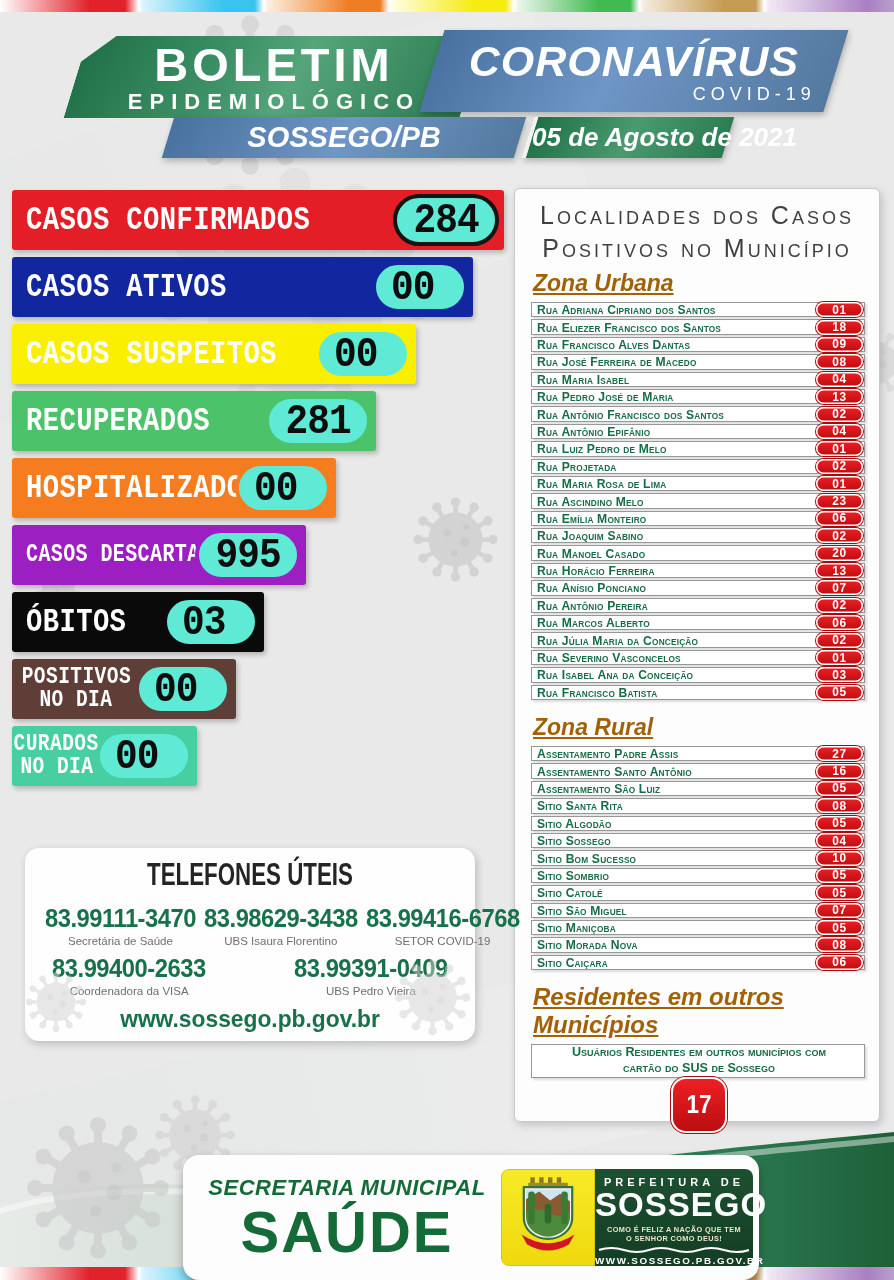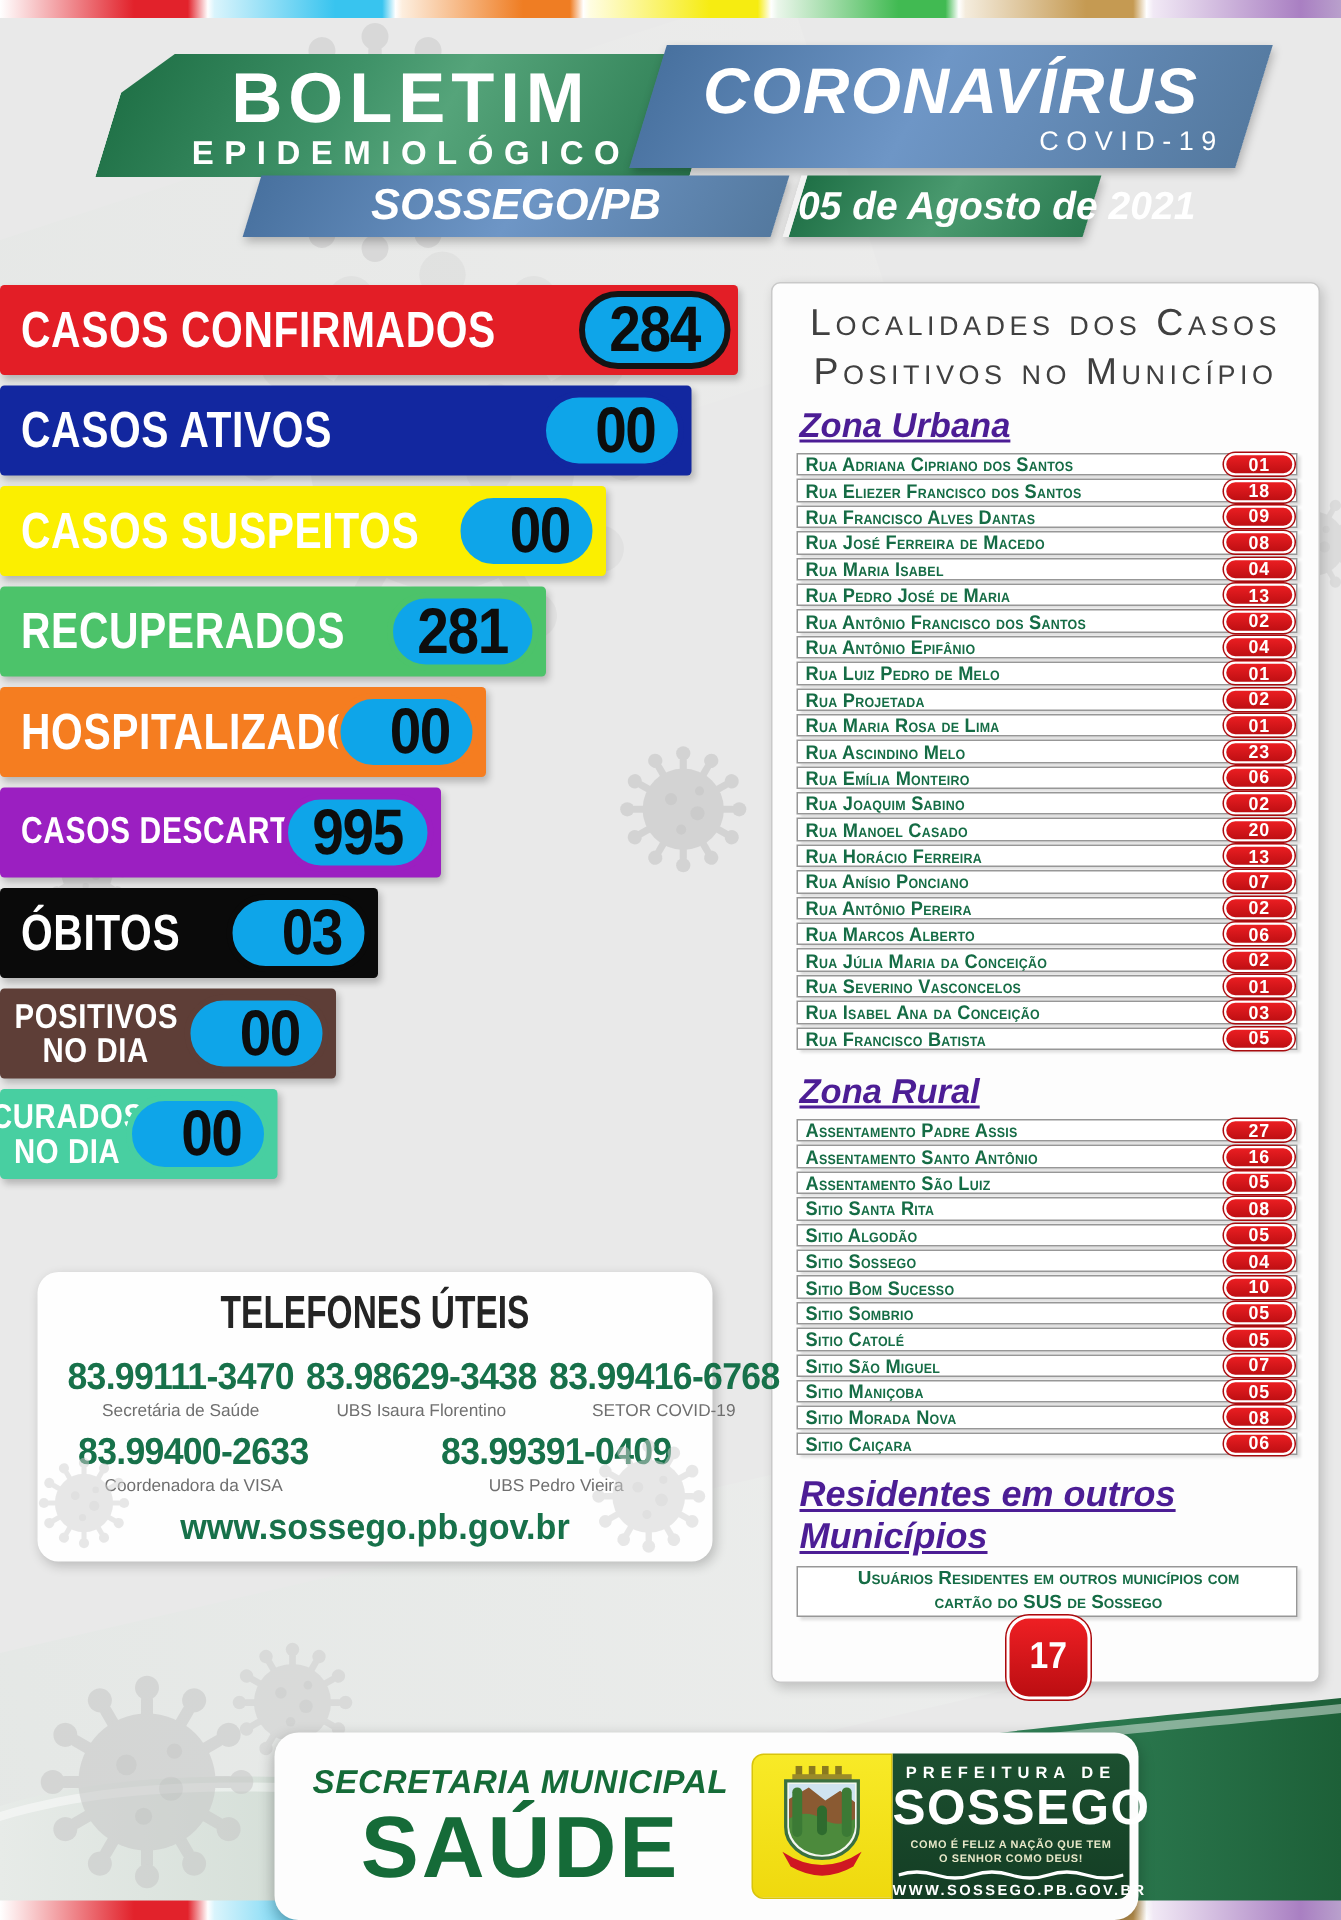--- a/index.html
+++ b/index.html
@@ -45,44 +45,44 @@
     background:linear-gradient(105deg,#1f7046 0%,#4a9a6f 50%,#2a7a50 100%);
     border-left:4px solid #f2f2f2; }
   .t-boletim { font-size:47px; font-weight:800; letter-spacing:4px; line-height:1; }
   .t-epi { font-size:22px; font-weight:600; letter-spacing:7px; line-height:1; margin-top:3px; }
   .t-corona { font-size:43px; font-weight:800; font-style:italic; letter-spacing:1px; line-height:1; }
   .t-covid { font-size:18px; font-weight:400; letter-spacing:5px; line-height:1; text-align:right; padding-right:20px; margin-top:2px; }
   .t-city { font-size:29px; font-weight:800; font-style:italic; }
   .t-date { font-size:26px; font-weight:800; font-style:italic; white-space:nowrap; }
 
   
-  #stats-mount { left:0; top:190px; width:505px; z-index:3; }
+  #stats-mount { left:12px; top:190px; width:505px; z-index:3;font-family:Liberation Mono, monospace; }
   .stat-bar { position:relative; height:60px; margin-bottom:7px; border-radius:3px;
     box-shadow:2px 3px 5px rgba(0,0,0,.22); }
   .stat-label { position:absolute; left:14px; top:0; bottom:0; right:118px;
     display:flex; flex-direction:column; justify-content:center; color:#fff; }
   .stat-label .l1, .stat-label .l2 { font-size:34px; font-weight:700; letter-spacing:.5px;
     transform:scaleX(.8); transform-origin:left center; white-space:nowrap; line-height:1.02; }
   .stat-label.sm .l1 { font-size:25px; }
   .stat-label.two { align-items:center; right:110px; }
   .stat-label.two .l1, .stat-label.two .l2 { font-size:23px; transform:scaleX(.85); transform-origin:center; }
   .stat-label .l2:empty { display:none; }
   .stat-pill { position:absolute; right:5px; top:4px; bottom:4px; min-width:96px;
-    background:#0ea5e9; border:4px solid #0f172a; border-radius:28px;
-    display:flex; align-items:center; justify-content:flex-end; padding:0 12px; }
+    background:#5eead4; border:4px solid #0f172a; border-radius:28px;
+    display:flex; align-items:center; justify-content:flex-start; padding:0 12px; }
   .stat-pill span { font-size:43px; font-weight:800; color:#0d0d0d; letter-spacing:-1px;
     transform:scaleX(.88); line-height:1; }
 
   
   #loc-card { left:514px; top:188px; width:366px; height:934px; z-index:3;
     background:#fdfdfd; border:1px solid #c9c9c9; border-radius:6px;
     box-shadow:2px 3px 8px rgba(0,0,0,.18); padding-top:10px; }
   .loc-title { text-align:center; font-variant:small-caps; font-size:25px; letter-spacing:3px;
     color:#404040; line-height:1.3; }
-  .zone-h { color:#4c1d95; font-size:23px; font-weight:800; font-style:italic;
+  .zone-h { color:#a16207; font-size:23px; font-weight:800; font-style:italic;
     text-decoration:underline; margin:6px 0 5px 18px; }
   .zone-h.res { font-size:24px; margin-top:13px; }
   .lrows { margin:0 14px 0 16px; }
   .l-row { display:flex; align-items:center; justify-content:space-between;
     height:15.4px; margin-bottom:2px; background:#fff; border:1px solid #979797;
     box-shadow:2px 2px 2px rgba(0,0,0,.13); padding:0 1px 0 5px; }
   .l-name { font-variant:small-caps; font-size:13.2px; font-weight:700; color:#156c45;
     white-space:nowrap; transform:scaleX(.92); transform-origin:left center; letter-spacing:.2px; }
   .l-badge { width:47px; height:15px; flex:0 0 47px; border-radius:8px;
     background:linear-gradient(180deg,#f02024,#b90d11);

